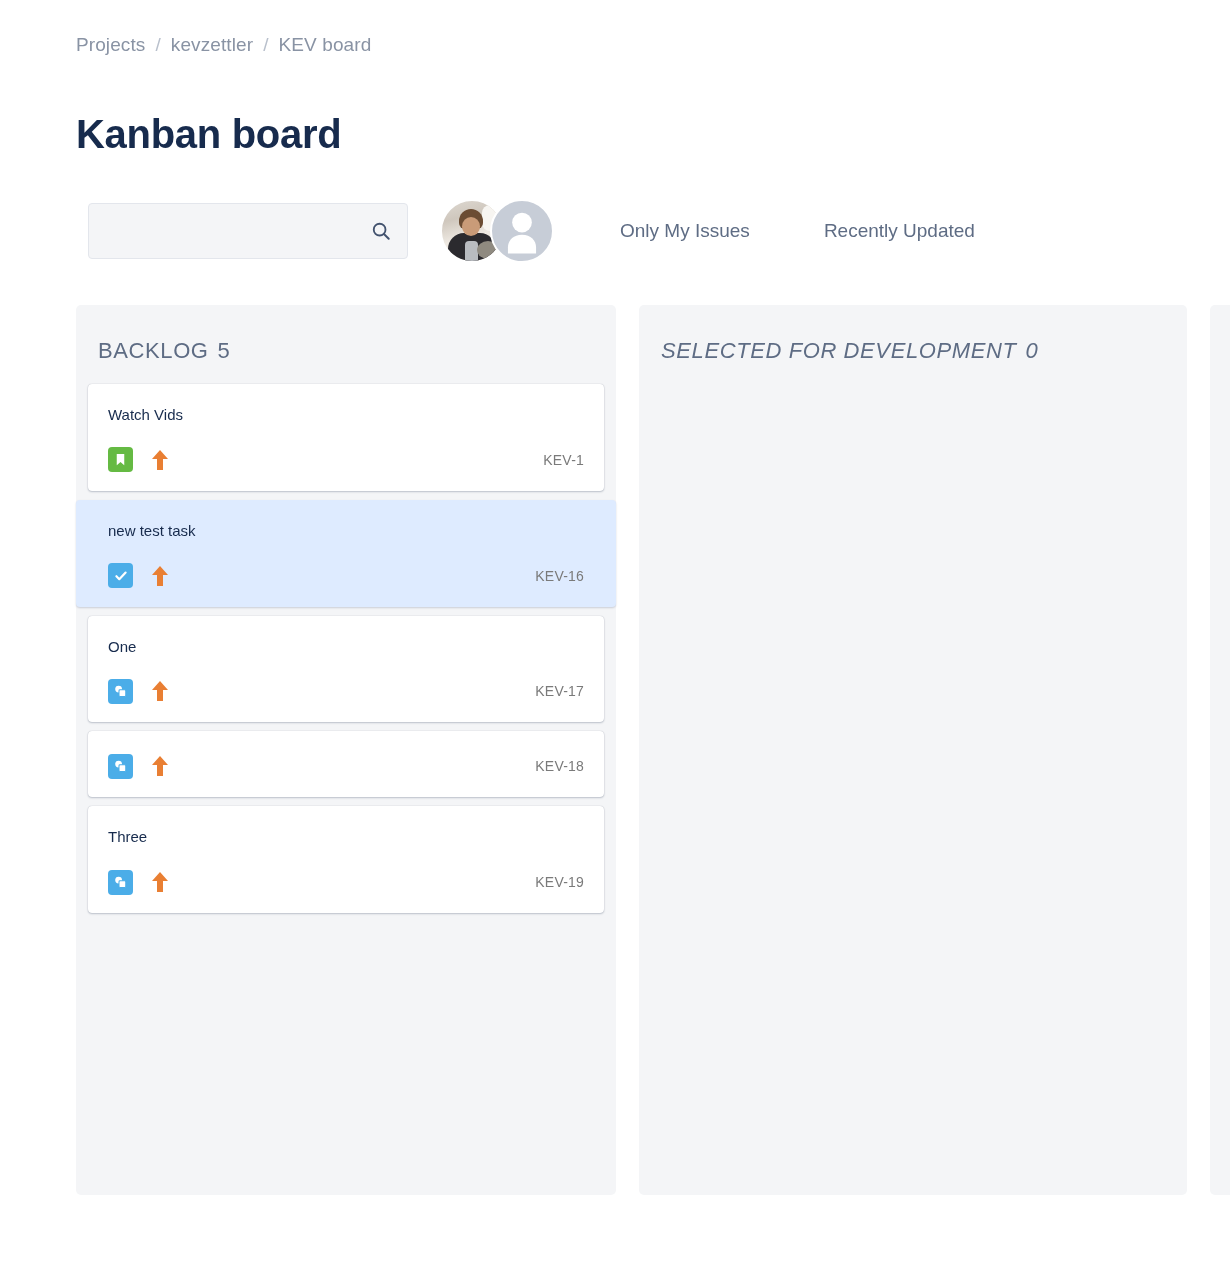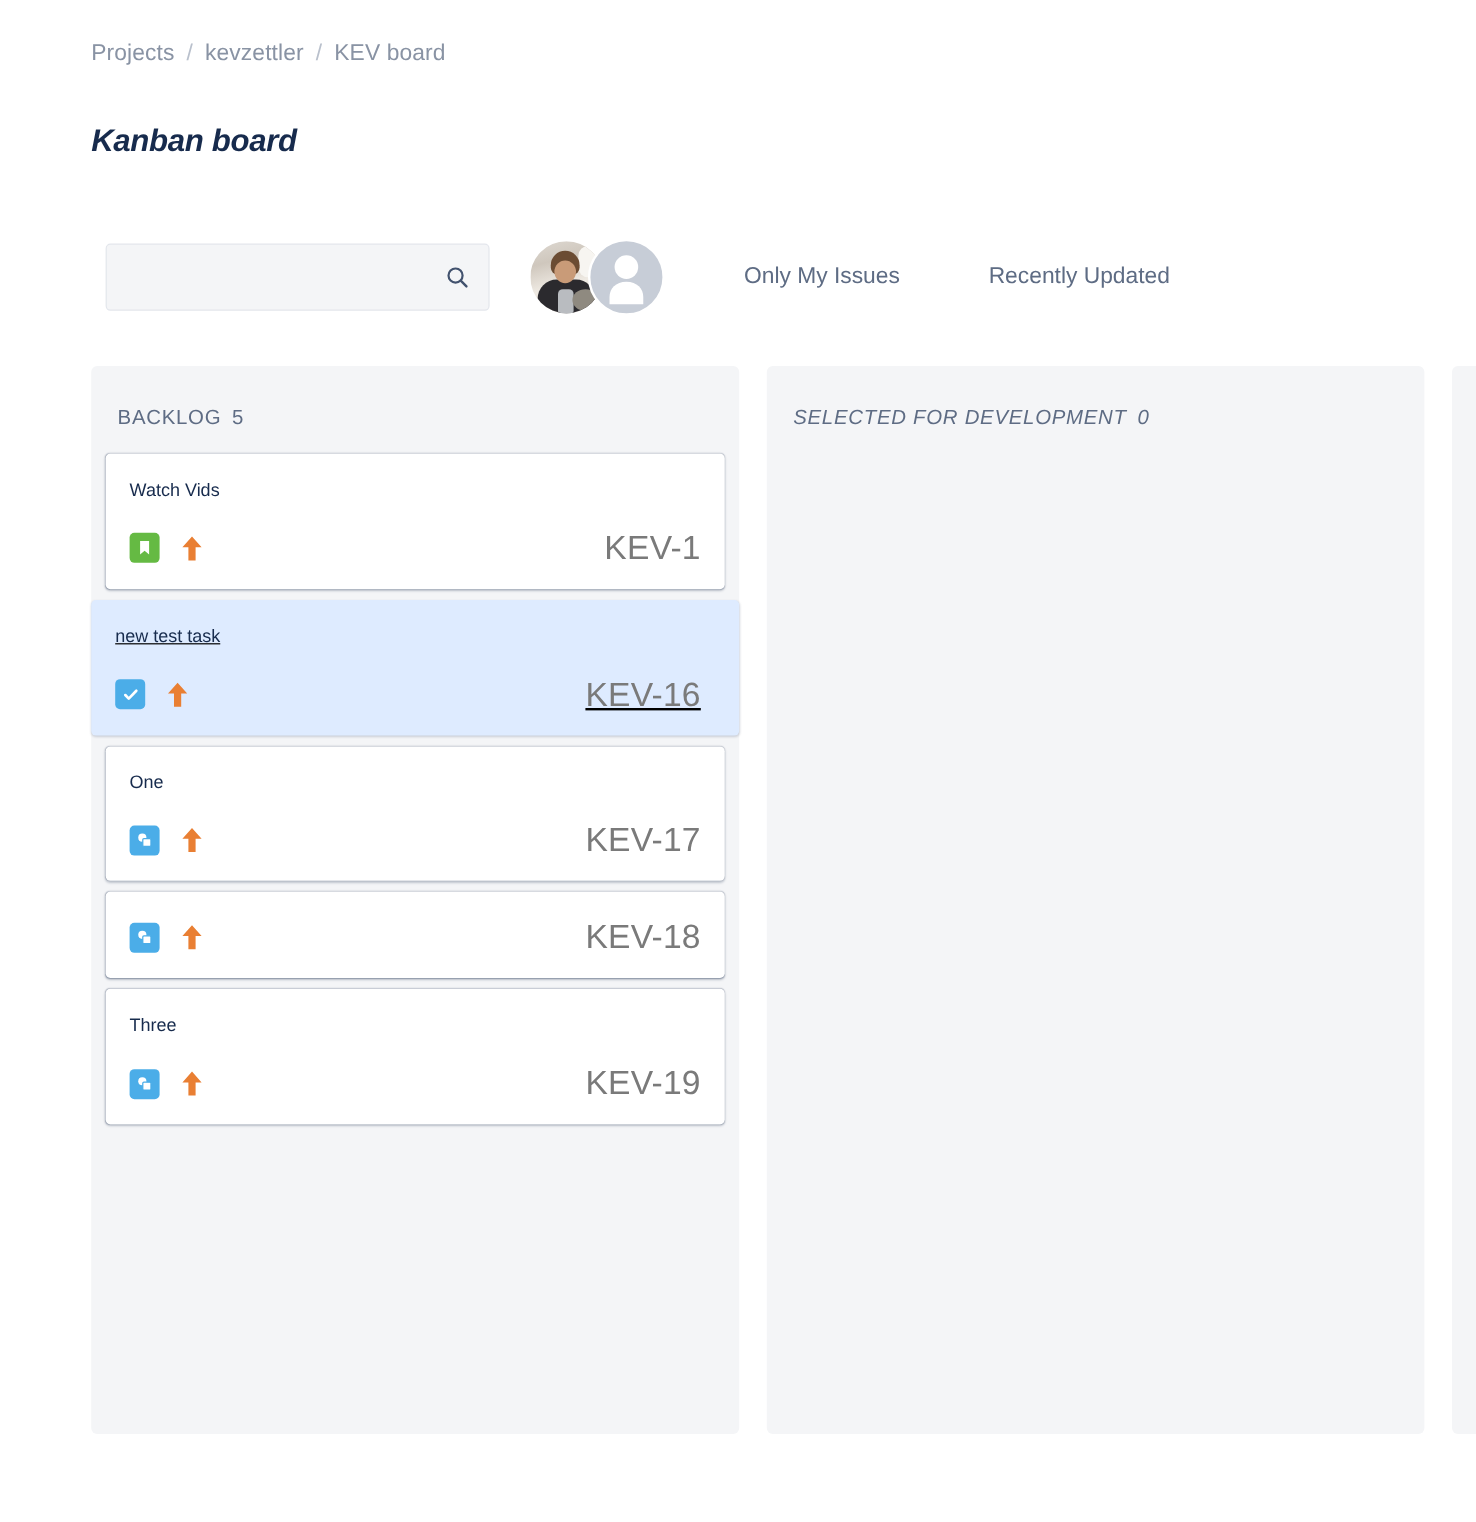--- a/index.html
+++ b/index.html
@@ -33,25 +33,24 @@
     letter-spacing: 0.1px;
   }
   .breadcrumb .crumb { color: #8993a4; }
   .breadcrumb .sep { color: #b9c0cc; }
 
   
   .page-title {
     position: absolute;
     left: 76px;
     top: 85px;
-    font-size: 26px;
+    font-size: 40px;
     font-weight: bold;
     color: #172b4d;
     letter-spacing: -0.3px;
-    font-style: italic;
   }
 
   
   .toolbar {
     position: absolute;
     left: 88px;
     top: 199px;
     display: flex;
     align-items: center;
   }
@@ -183,21 +182,21 @@
   .column.narrow {
     width: 548px;
     font-style: italic;
   }
   .column.clipped {
     width: 120px;
   }
 
   .column-header {
     padding: 33px 22px 20px 22px;
-    font-size: 17px;
+    font-size: 22px;
     letter-spacing: 0.6px;
     color: #5e6c84;
     text-transform: uppercase;
     display: flex;
     align-items: baseline;
     gap: 9px;
     white-space: nowrap;
   }
   .column-count { color: #5e6c84; }
 
@@ -213,23 +212,22 @@
     border-radius: 4px;
     padding: 22px 20px 18px 20px;
     box-shadow: 0 1px 2px rgba(9,30,66,0.22), 0 0 1px rgba(9,30,66,0.28);
     cursor: pointer;
   }
   .card.selected {
     background: #deebff;
     box-shadow: 0 1px 2px rgba(9,30,66,0.18);
     margin: 0 -12px;
     border-radius: 4px;
-    padding-left: 20px;
+    padding-left: 32px;
     padding-right: 32px;
-    text-decoration: underline;
   }
 
   .card-title {
     font-size: 15px;
     color: #172b4d;
     line-height: 1.25;
     margin-bottom: 22px;
   }
 
   .card-footer {
@@ -253,21 +251,21 @@
   .priority-icon {
     width: 22px;
     height: 26px;
     flex: 0 0 auto;
     display: flex;
     align-items: center;
   }
 
   .card-key {
     margin-left: auto;
-    font-size: 28px;
+    font-size: 14px;
     color: #7a7a7a;
     letter-spacing: 0.2px;
   }
 </style>
 </head>
 <body>
 
 <div class="page">
 
   <nav class="breadcrumb">

